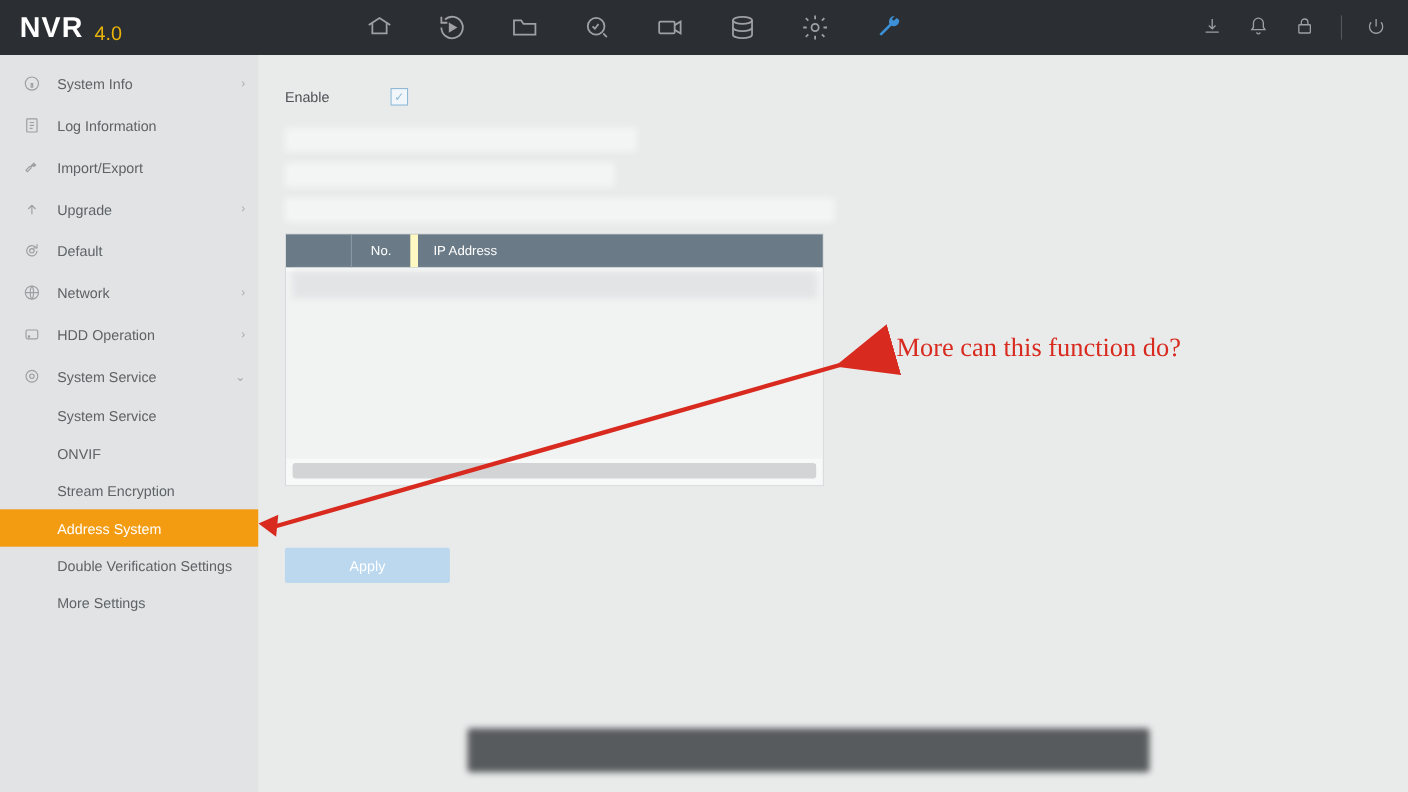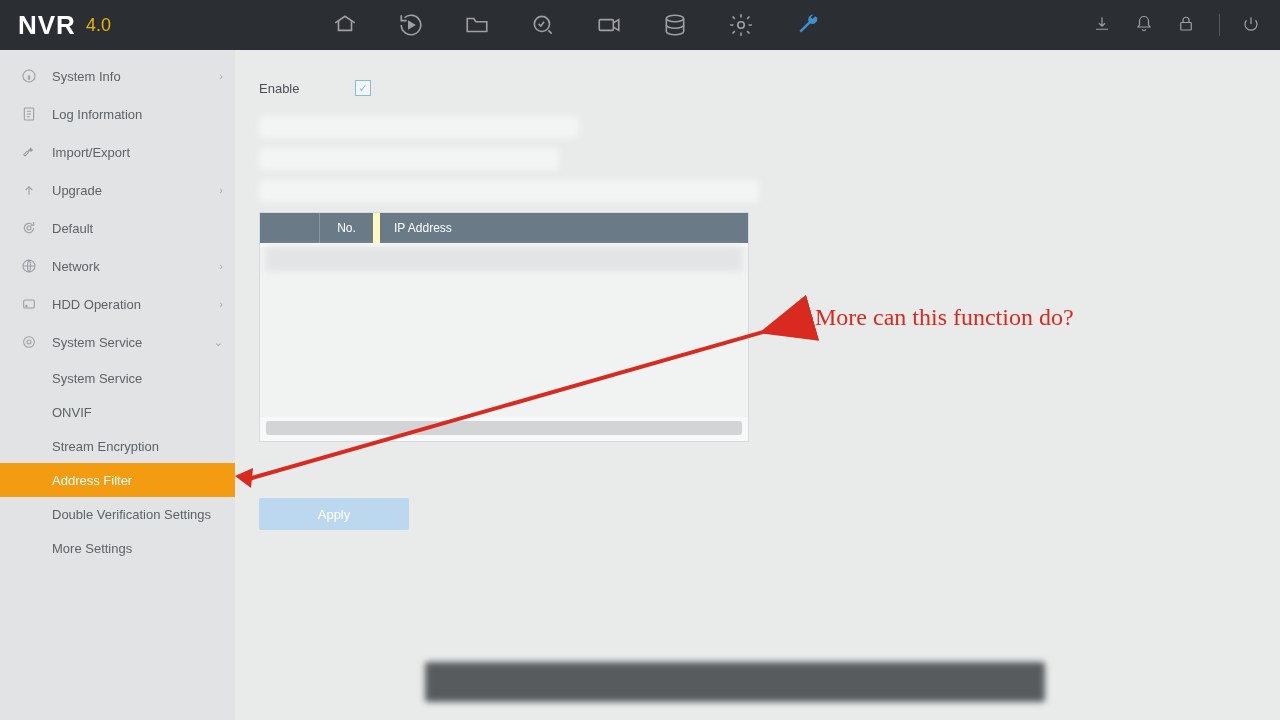--- a/index.html
+++ b/index.html
@@ -8,21 +8,21 @@
   .topbar {
     height: 50px;
     background: #2b2e32;
     display: flex;
     align-items: center;
     padding: 0 18px;
     color: #fff;
   }
   .logo {
     display: flex;
-    align-items: center;
+    align-items: flex-end;
     gap: 10px;
   }
   .logo .brand {
     font-size: 26px;
     font-weight: 700;
     letter-spacing: 1px;
     color: #fff;
   }
   .logo .ver {
     font-size: 18px;
@@ -373,21 +373,21 @@
     <div class="sub-item">
       <span>System Service</span>
     </div>
     <div class="sub-item">
       <span>ONVIF</span>
     </div>
     <div class="sub-item">
       <span>Stream Encryption</span>
     </div>
     <div class="sub-item selected">
-      <span>Address Filter</span>
+      <span>Address System</span>
     </div>
     <div class="sub-item">
       <span>Double Verification Settings</span>
     </div>
     <div class="sub-item">
       <span>More Settings</span>
     </div>
   </div>
 
   <div class="content">

